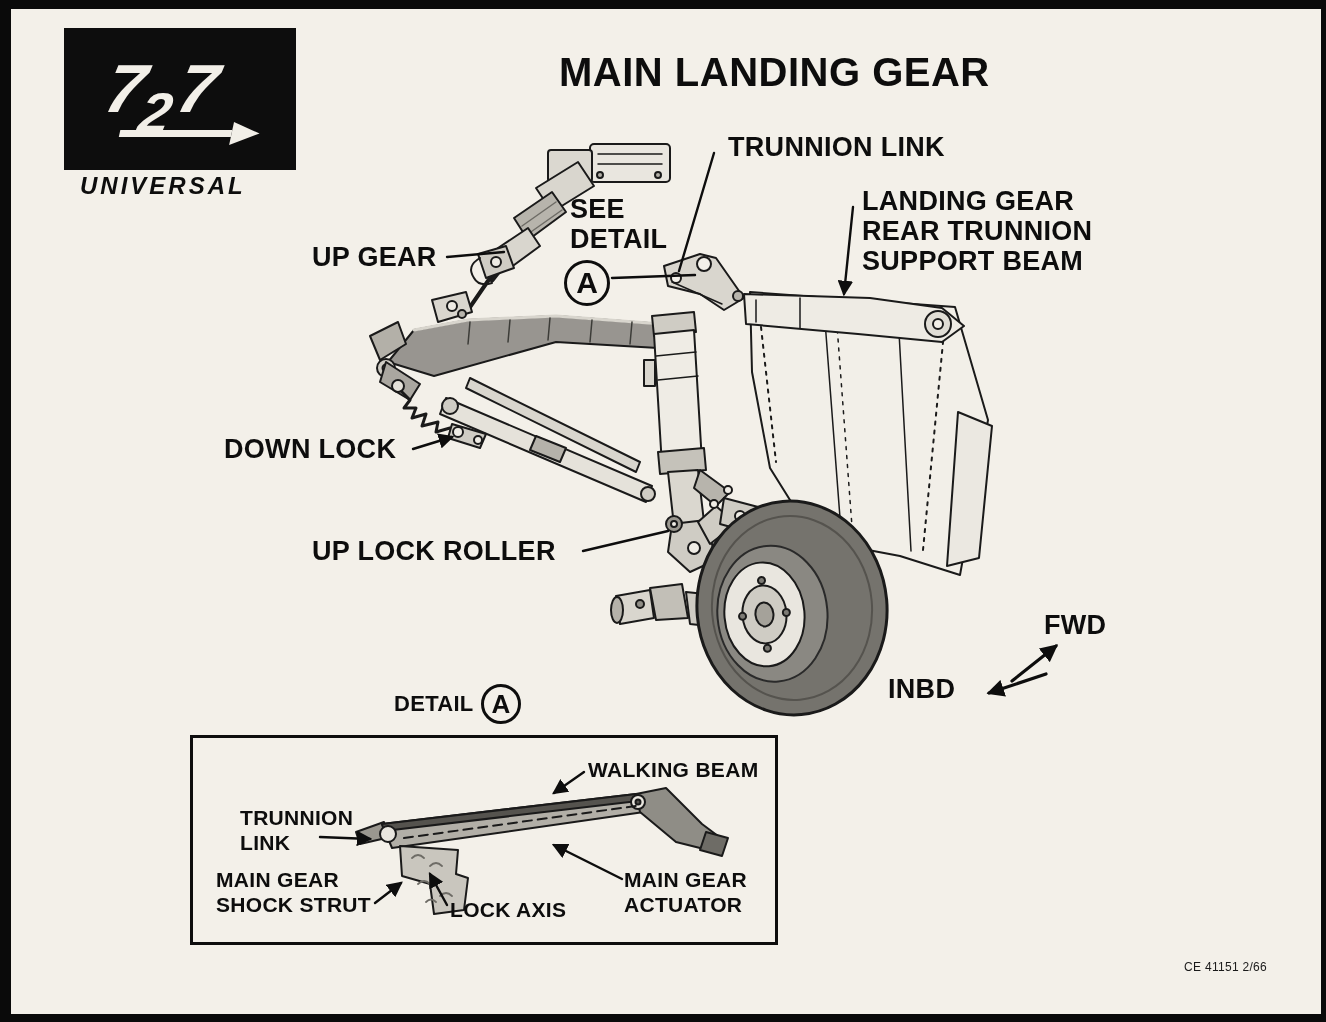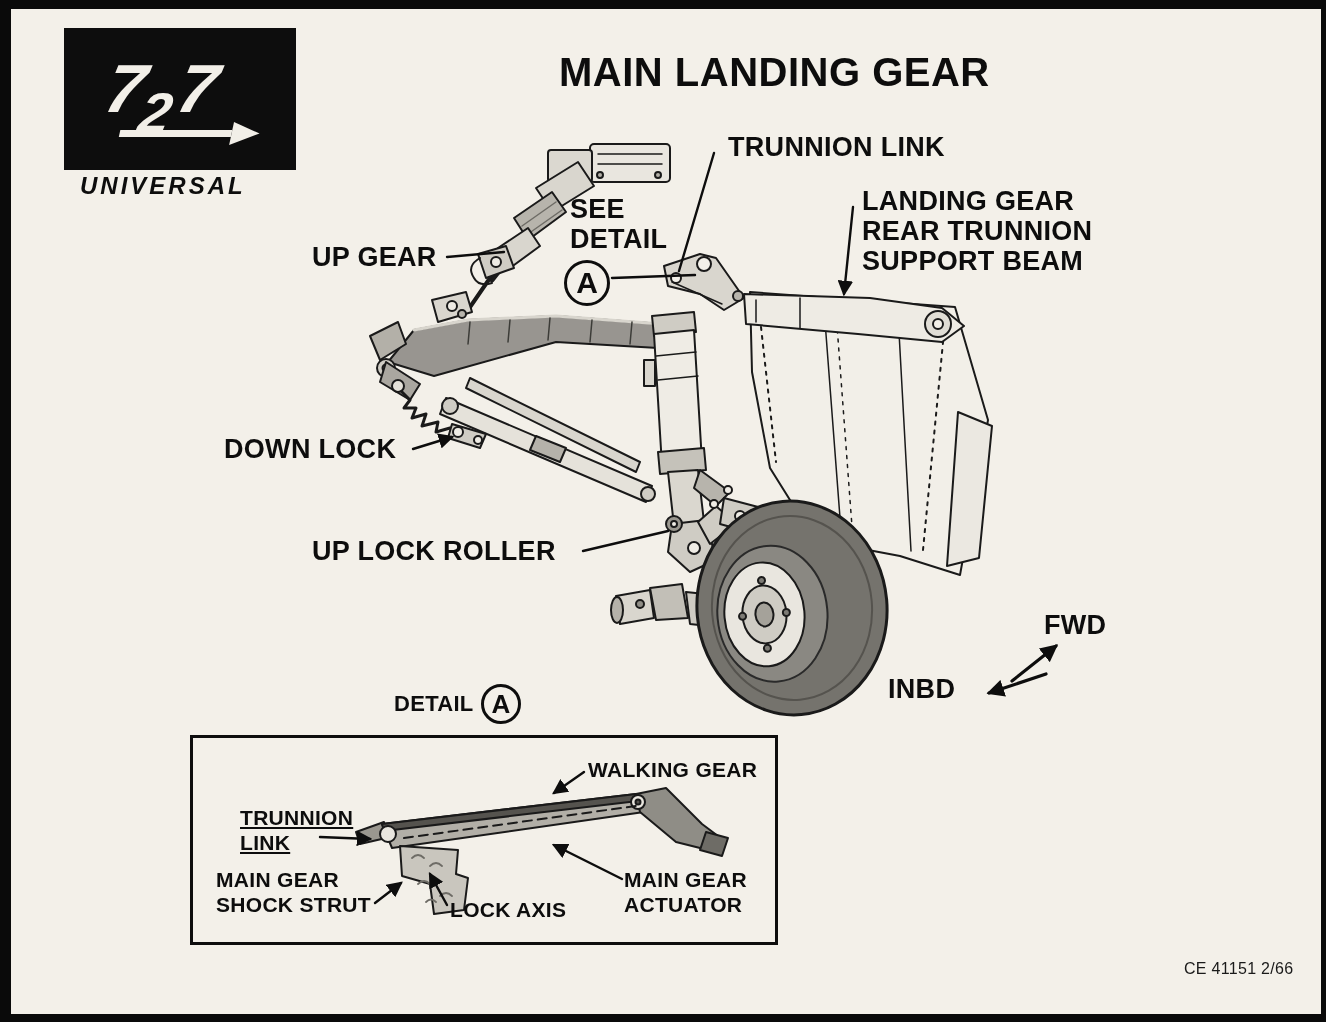--- a/index.html
+++ b/index.html
@@ -39,21 +39,21 @@
   .logo-box {
     position:absolute; z-index:3; left:64px; top:28px; width:232px; height:142px;
     background:#0d0d0d;
   }
   .logo-tagline {
     position:absolute; z-index:3; left:80px; top:172px;
     font-style:italic; font-weight:700; font-size:24px; letter-spacing:3px; color:#0d0d0d;text-align:right;
   }
   .footer-code {
     position:absolute; z-index:3; left:1184px; top:960px;
-    font-size:16px; color:#1a1a1a; letter-spacing:0.3px;
+    font-size:12px; color:#1a1a1a; letter-spacing:0.3px;
   }
   .logo-num { font-family:"Liberation Sans", sans-serif; font-style:italic; font-weight:700; fill:#f2efe8; }
 </style>
 </head>
 <body>
 
 <div class="frame">
 
   <svg class="art" width="1326" height="1022" viewBox="0 0 1326 1022">
     <defs>
@@ -246,22 +246,22 @@
   <div class="circle-a big">A</div>
   <div class="lbl" style="left:224px; top:434px;">DOWN LOCK</div>
   <div class="lbl" style="left:312px; top:536px;text-align:right;">UP LOCK ROLLER</div>
   <div class="lbl" style="left:996px; top:610px;margin-left:48px;">FWD</div>
   <div class="lbl" style="left:888px; top:674px;text-align:center;">INBD</div>
 
   <div class="lbl detail-title" style="left:394px; top:692px;">DETAIL</div>
   <div class="circle-a detail">A</div>
   <div class="detail-box"></div>
 
-  <div class="lbl small" style="left:588px; top:758px;">WALKING GEAR</div>
-  <div class="lbl small" style="left:240px; top:806px;text-decoration:underline;">TRUNNION
+  <div class="lbl small" style="left:588px; top:758px;">WALKING BEAM</div>
+  <div class="lbl small" style="left:240px; top:806px;">TRUNNION
 LINK</div>
   <div class="lbl small" style="left:216px; top:868px;">MAIN GEAR
 SHOCK STRUT</div>
   <div class="lbl small" style="left:450px; top:898px;">LOCK AXIS</div>
   <div class="lbl small" style="left:624px; top:868px;">MAIN GEAR
 ACTUATOR</div>
 
   <div class="footer-code">CE 41151 2/66</div>
 
   <div class="border-overlay"></div>

